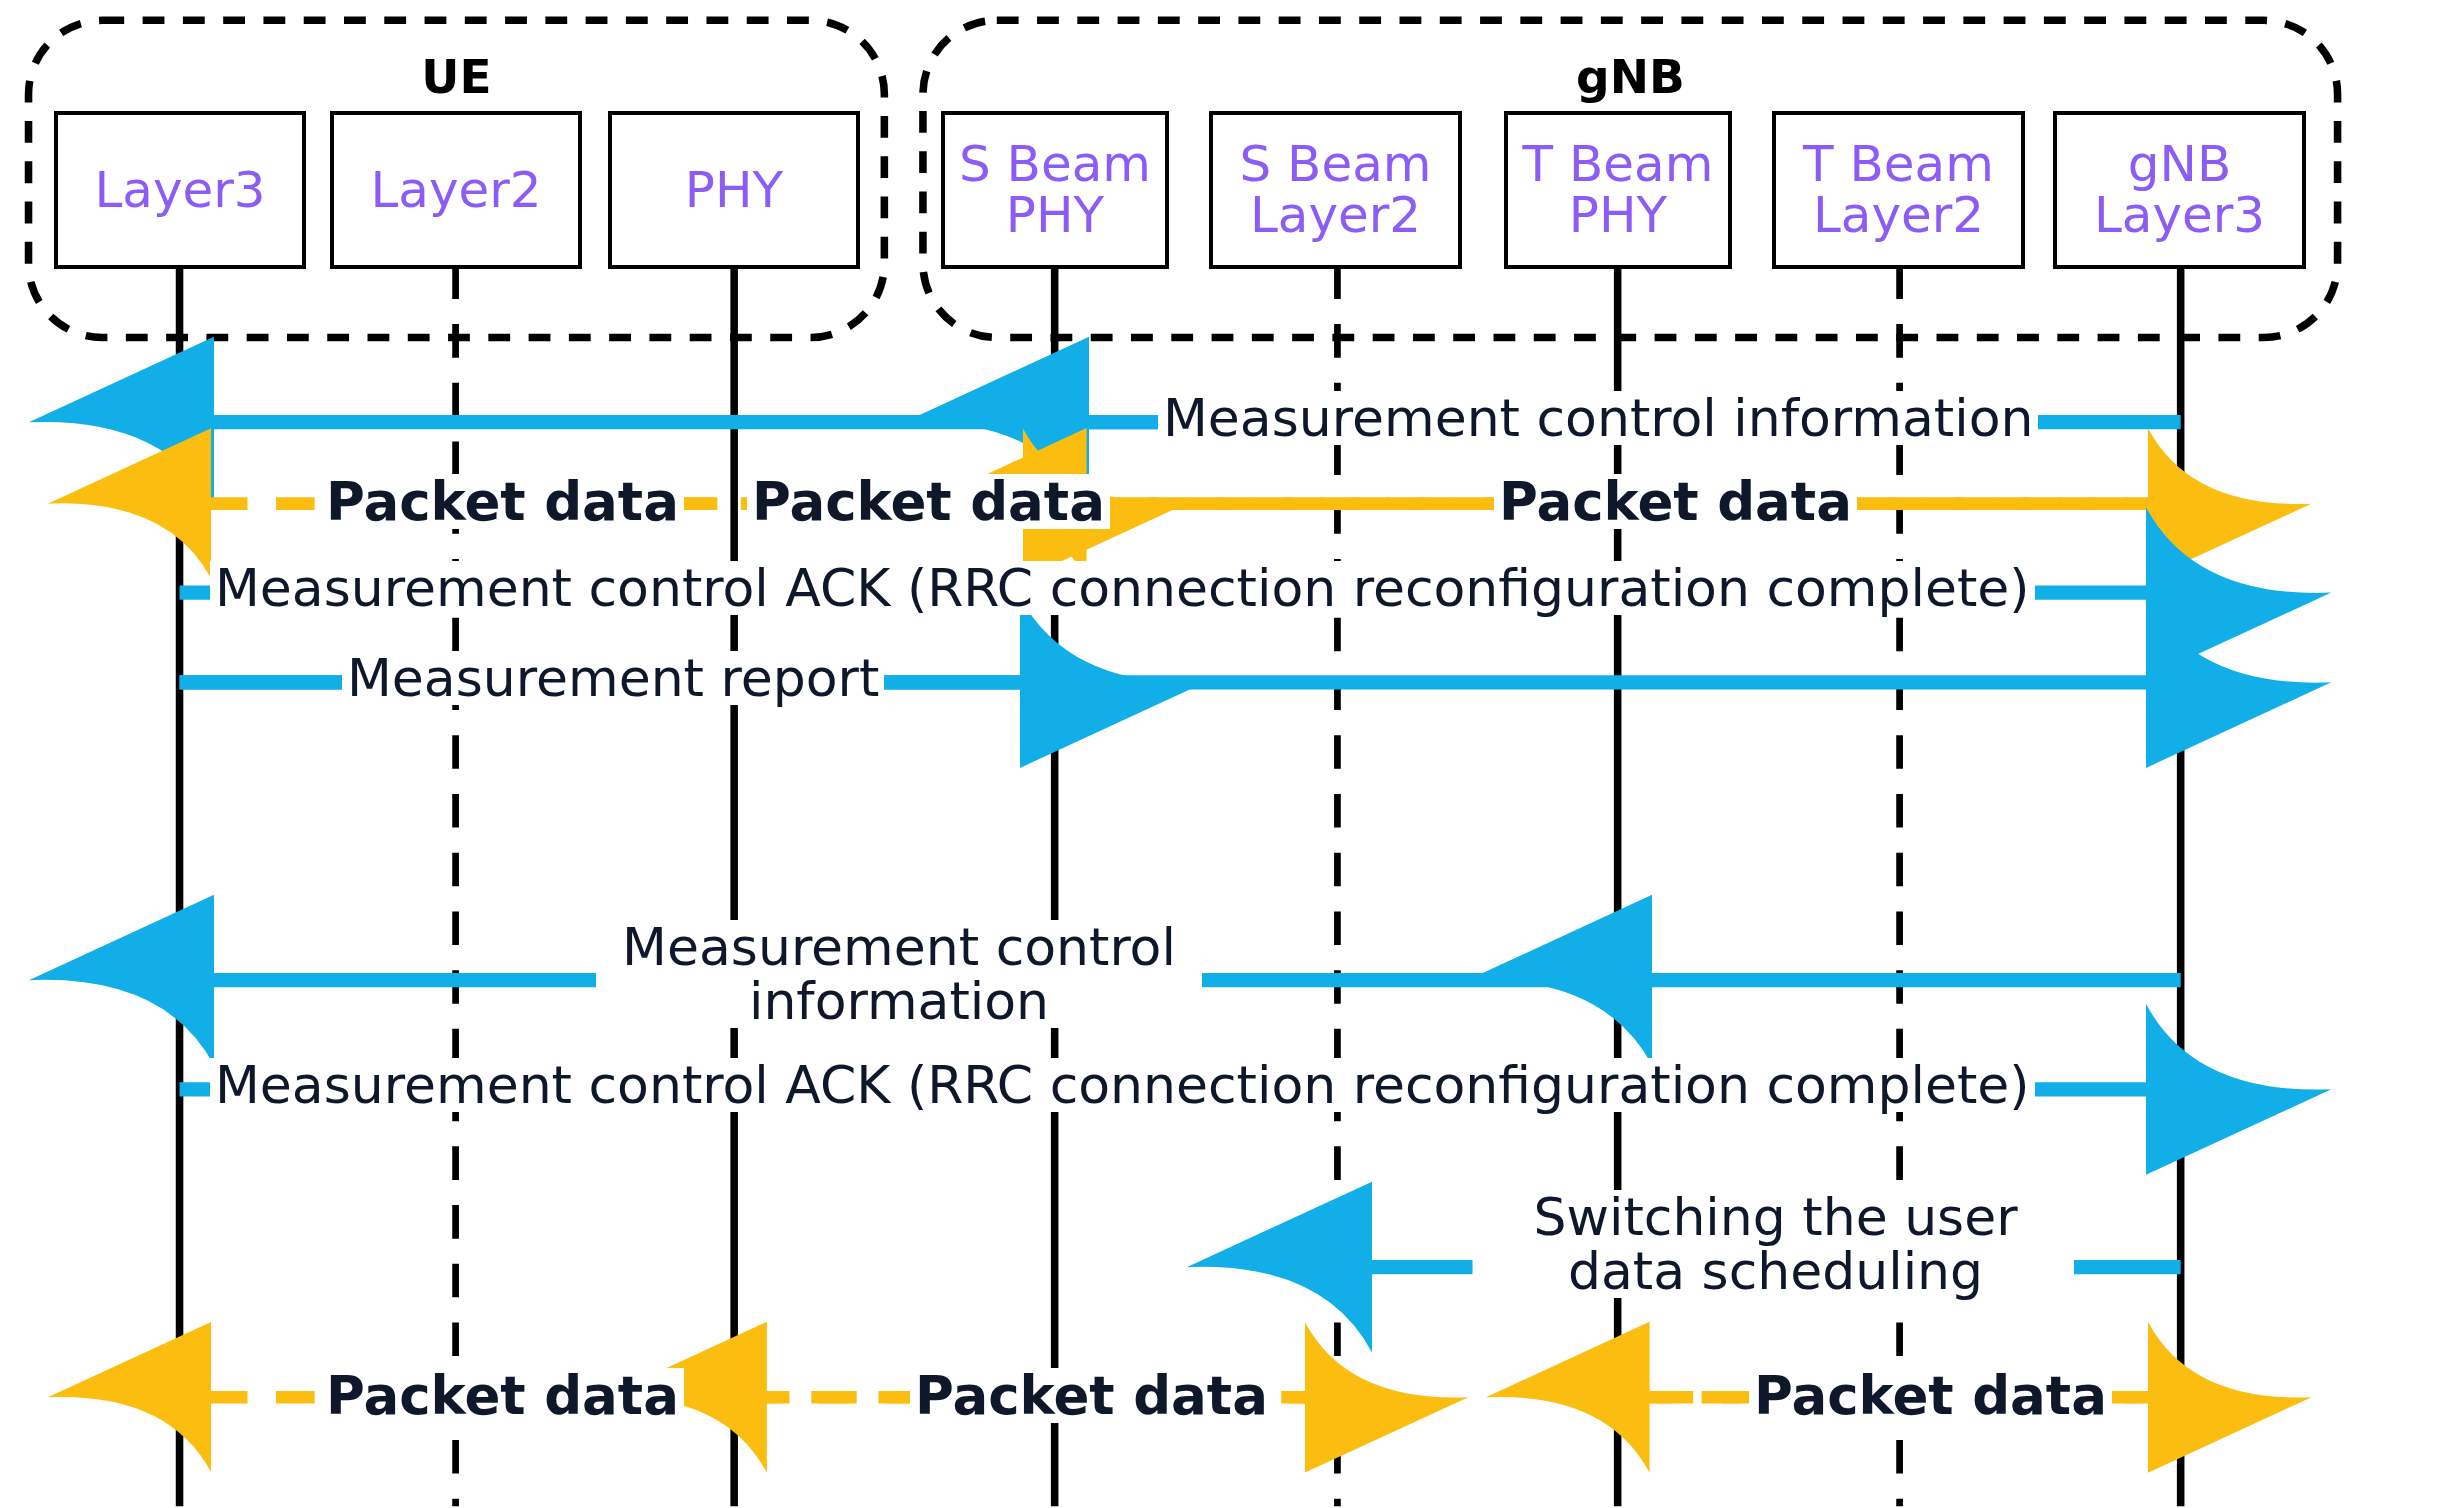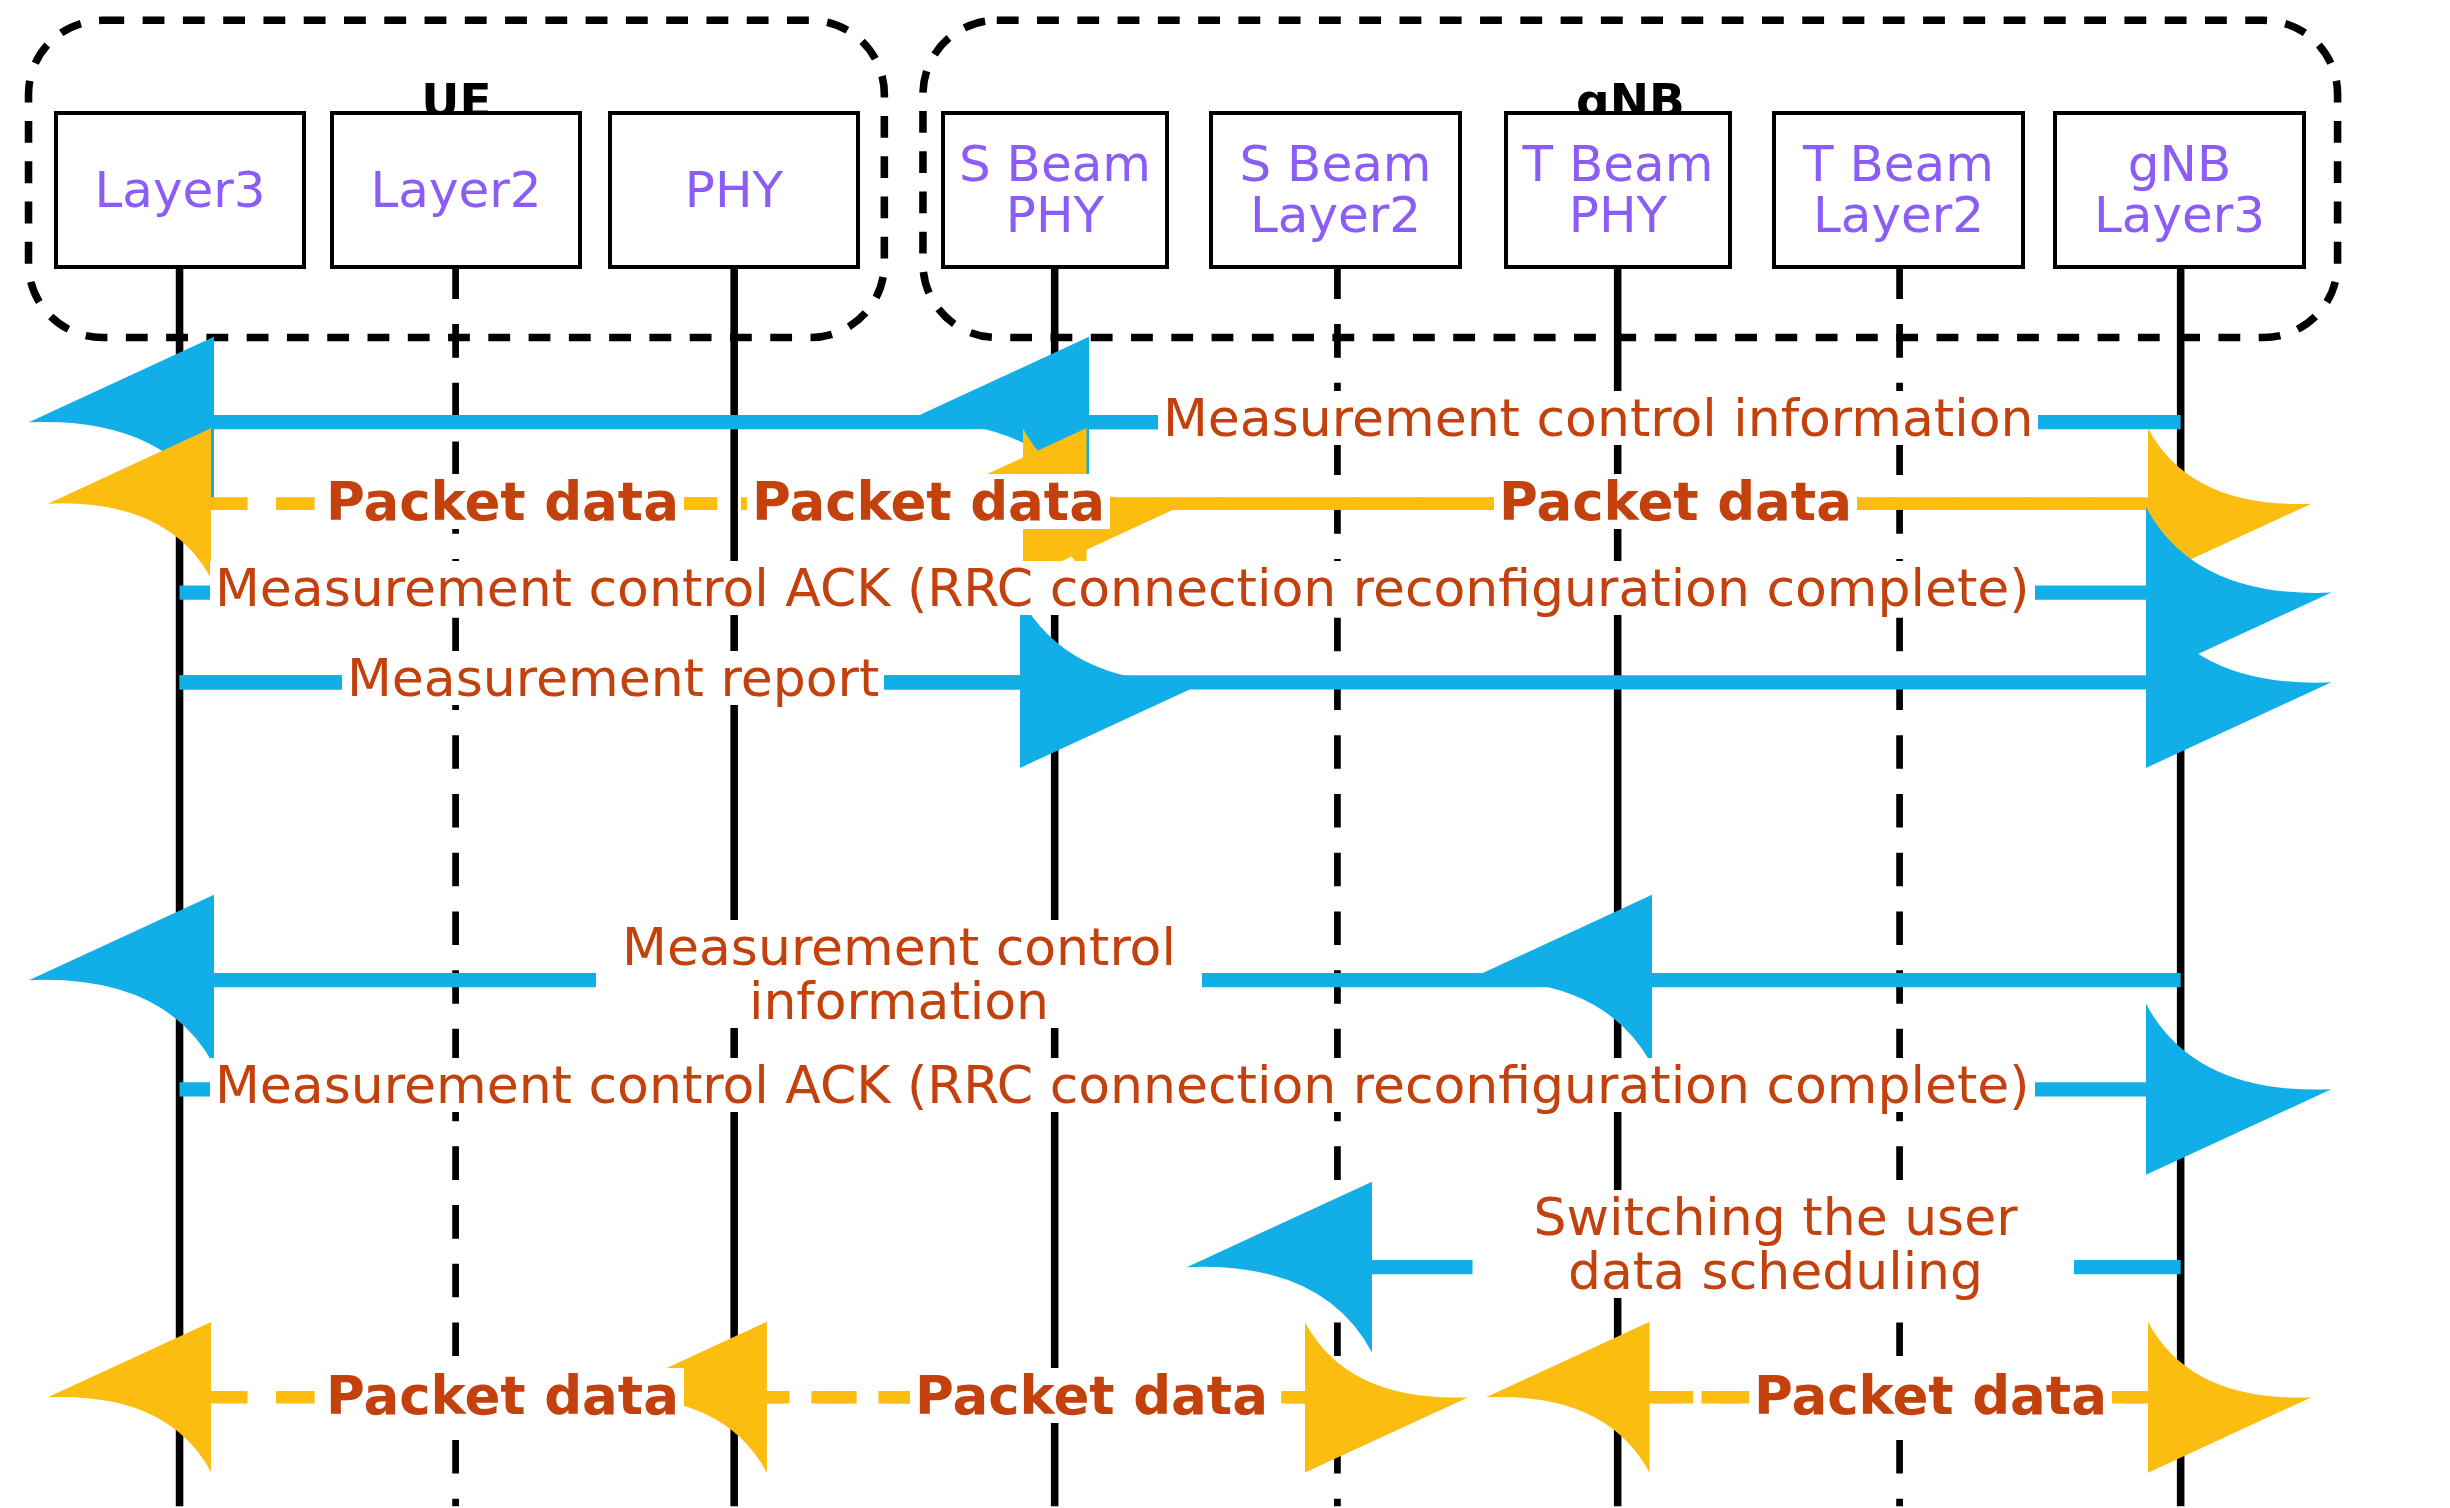--- a/index.html
+++ b/index.html
@@ -11,25 +11,25 @@
     position:absolute;box-sizing:border-box;
     border:4.2px solid #000;background:#fff;
     display:flex;flex-direction:column;align-items:center;justify-content:center;
     line-height:1.02;color:#8b5cf6;font-size:50px;font-family:"DejaVu Sans",sans-serif;
     text-align:center;
   }
   .nodebox span{display:block;white-space:nowrap;}
 
   .grouplabel{
     position:absolute;font-size:47px;font-weight:bold;color:#000;
-    text-align:center;font-family:"DejaVu Sans",sans-serif;margin-top:24px;
+    text-align:center;font-family:"DejaVu Sans",sans-serif;
   }
 
   .msglabel{
-    position:absolute;color:#c2410c;font-size:52px;line-height:1.04;
+    position:absolute;color:#0f172a;font-size:52px;line-height:1.04;
     font-family:"DejaVu Sans",sans-serif;text-align:center;
     white-space:pre;background:#ffffff;padding:0 5px;
   }
   .msglabel.bold{font-weight:bold;font-size:53px;}
   .msglabel.two{white-space:normal;}
 
   .decisionbox{
     position:absolute;box-sizing:border-box;
     border:5px solid #000;border-radius:39px;background:#fff;
     display:flex;align-items:center;justify-content:center;

